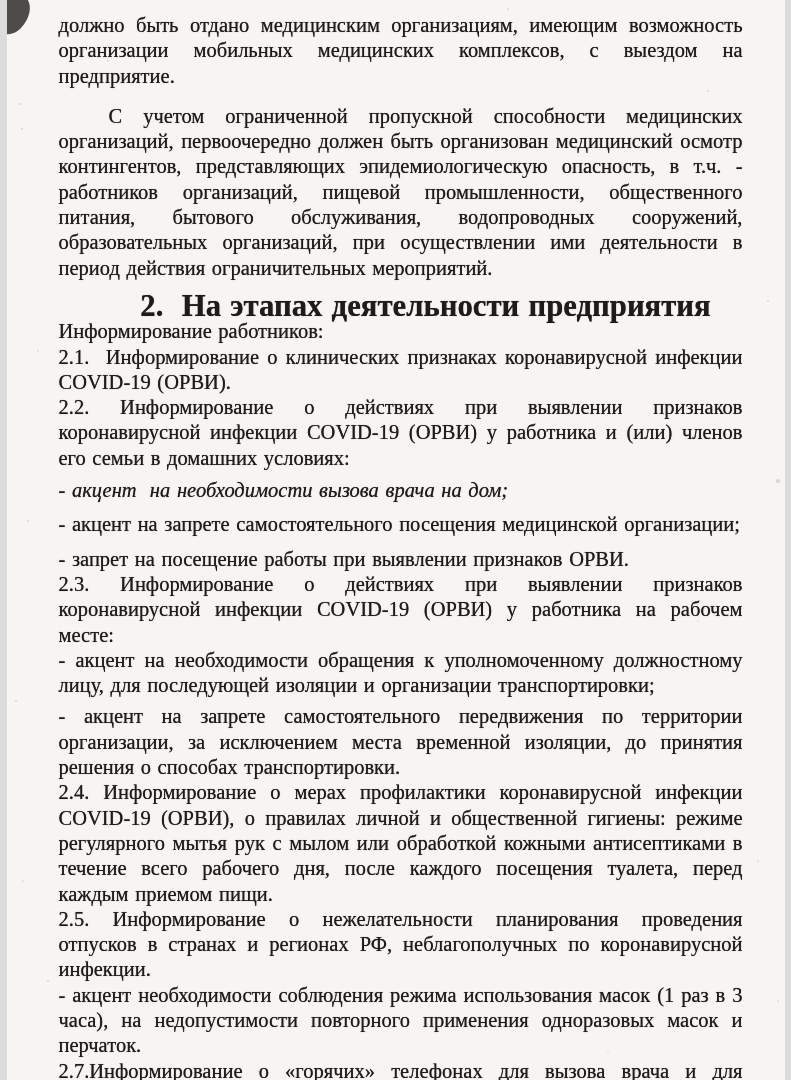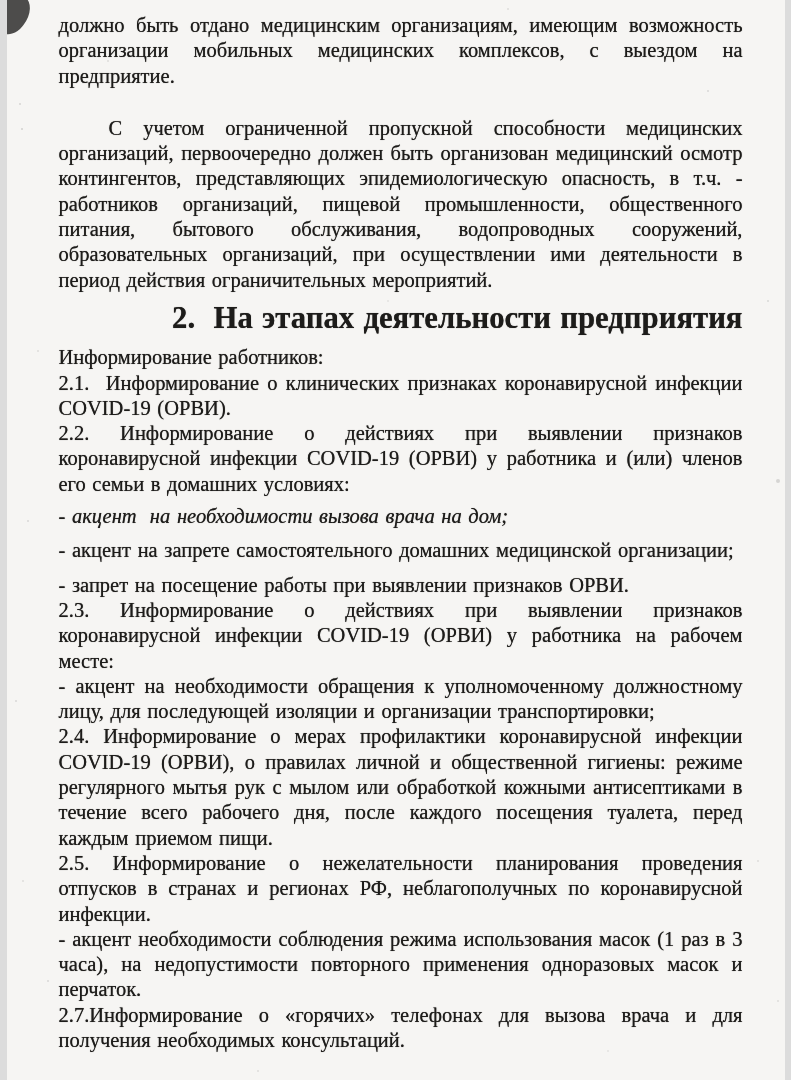--- a/index.html
+++ b/index.html
@@ -24,26 +24,26 @@
   }
 
   .blk {
     margin: 0;
     text-align: justify;
     
     text-shadow: 0 0 0.7px rgba(28, 26, 24, 0.85);
   }
 
   .ind { text-indent: 50px; }          
-  .gapA { margin-top: 27px; font-family: Liberation Serif, serif; }          
+  .gapA { margin-top: 15px; font-family: Liberation Serif, serif; }          
 
   .heading {
     font-weight: bold;
-    text-align: right;
-    margin: 13px 0 14px 50px;
+    text-align: center;
+    margin: 13px 0 0 50px;
   }
 
   .g7 { margin-top: 7px; font-style: italic; }             
   .g9 { margin-top: 9px; }
   .g6 { margin-top: 6px; }
 
   
   .corner-mark {
     position: absolute;
     left: -9px;
@@ -101,28 +101,29 @@
     <h2 class="blk heading">2.&nbsp; На этапах деятельности предприятия</h2>
 
     <p class="blk">Информирование работников:</p>
 
     <p class="blk">2.1.&nbsp; Информирование о клинических признаках коронавирусной инфекции COVID-19 (ОРВИ).</p>
 
     <p class="blk">2.2. Информирование о действиях при выявлении признаков коронавирусной инфекции COVID-19 (ОРВИ) у работника и (или) членов его семьи в домашних условиях:</p>
 
     <p class="blk g7">- акцент&nbsp; на необходимости вызова врача на дом;</p>
 
-    <p class="blk g9">- акцент на запрете самостоятельного домашних медицинской организации;</p>
+    <p class="blk g9">- акцент на запрете самостоятельного посещения медицинской организации;</p>
 
     <p class="blk g9">- запрет на посещение работы при выявлении признаков ОРВИ.</p>
 
     <p class="blk">2.3. Информирование о действиях при выявлении признаков коронавирусной инфекции COVID-19 (ОРВИ) у работника на рабочем месте:</p>
 
     <p class="blk">- акцент на необходимости обращения к уполномоченному должностному лицу, для последующей изоляции и организации транспортировки;</p>
 
+    <p class="blk g6">- акцент на запрете самостоятельного передвижения по территории организации, за исключением места временной изоляции, до принятия решения о способах транспортировки.</p>
 
     <p class="blk">2.4. Информирование о мерах профилактики коронавирусной инфекции COVID-19 (ОРВИ), о правилах личной и общественной гигиены: режиме регулярного мытья рук с мылом или обработкой кожными антисептиками в течение всего рабочего дня, после каждого посещения туалета, перед каждым приемом пищи.</p>
 
     <p class="blk">2.5. Информирование о нежелательности планирования проведения отпусков в странах и регионах РФ, неблагополучных по коронавирусной инфекции.</p>
 
 
     <p class="blk">- акцент необходимости соблюдения режима использования масок (1 раз в 3 часа), на недопустимости повторного применения одноразовых масок и перчаток.</p>
 
     <p class="blk">2.7.Информирование о «горячих» телефонах для вызова врача и для получения необходимых консультаций.</p>
 

